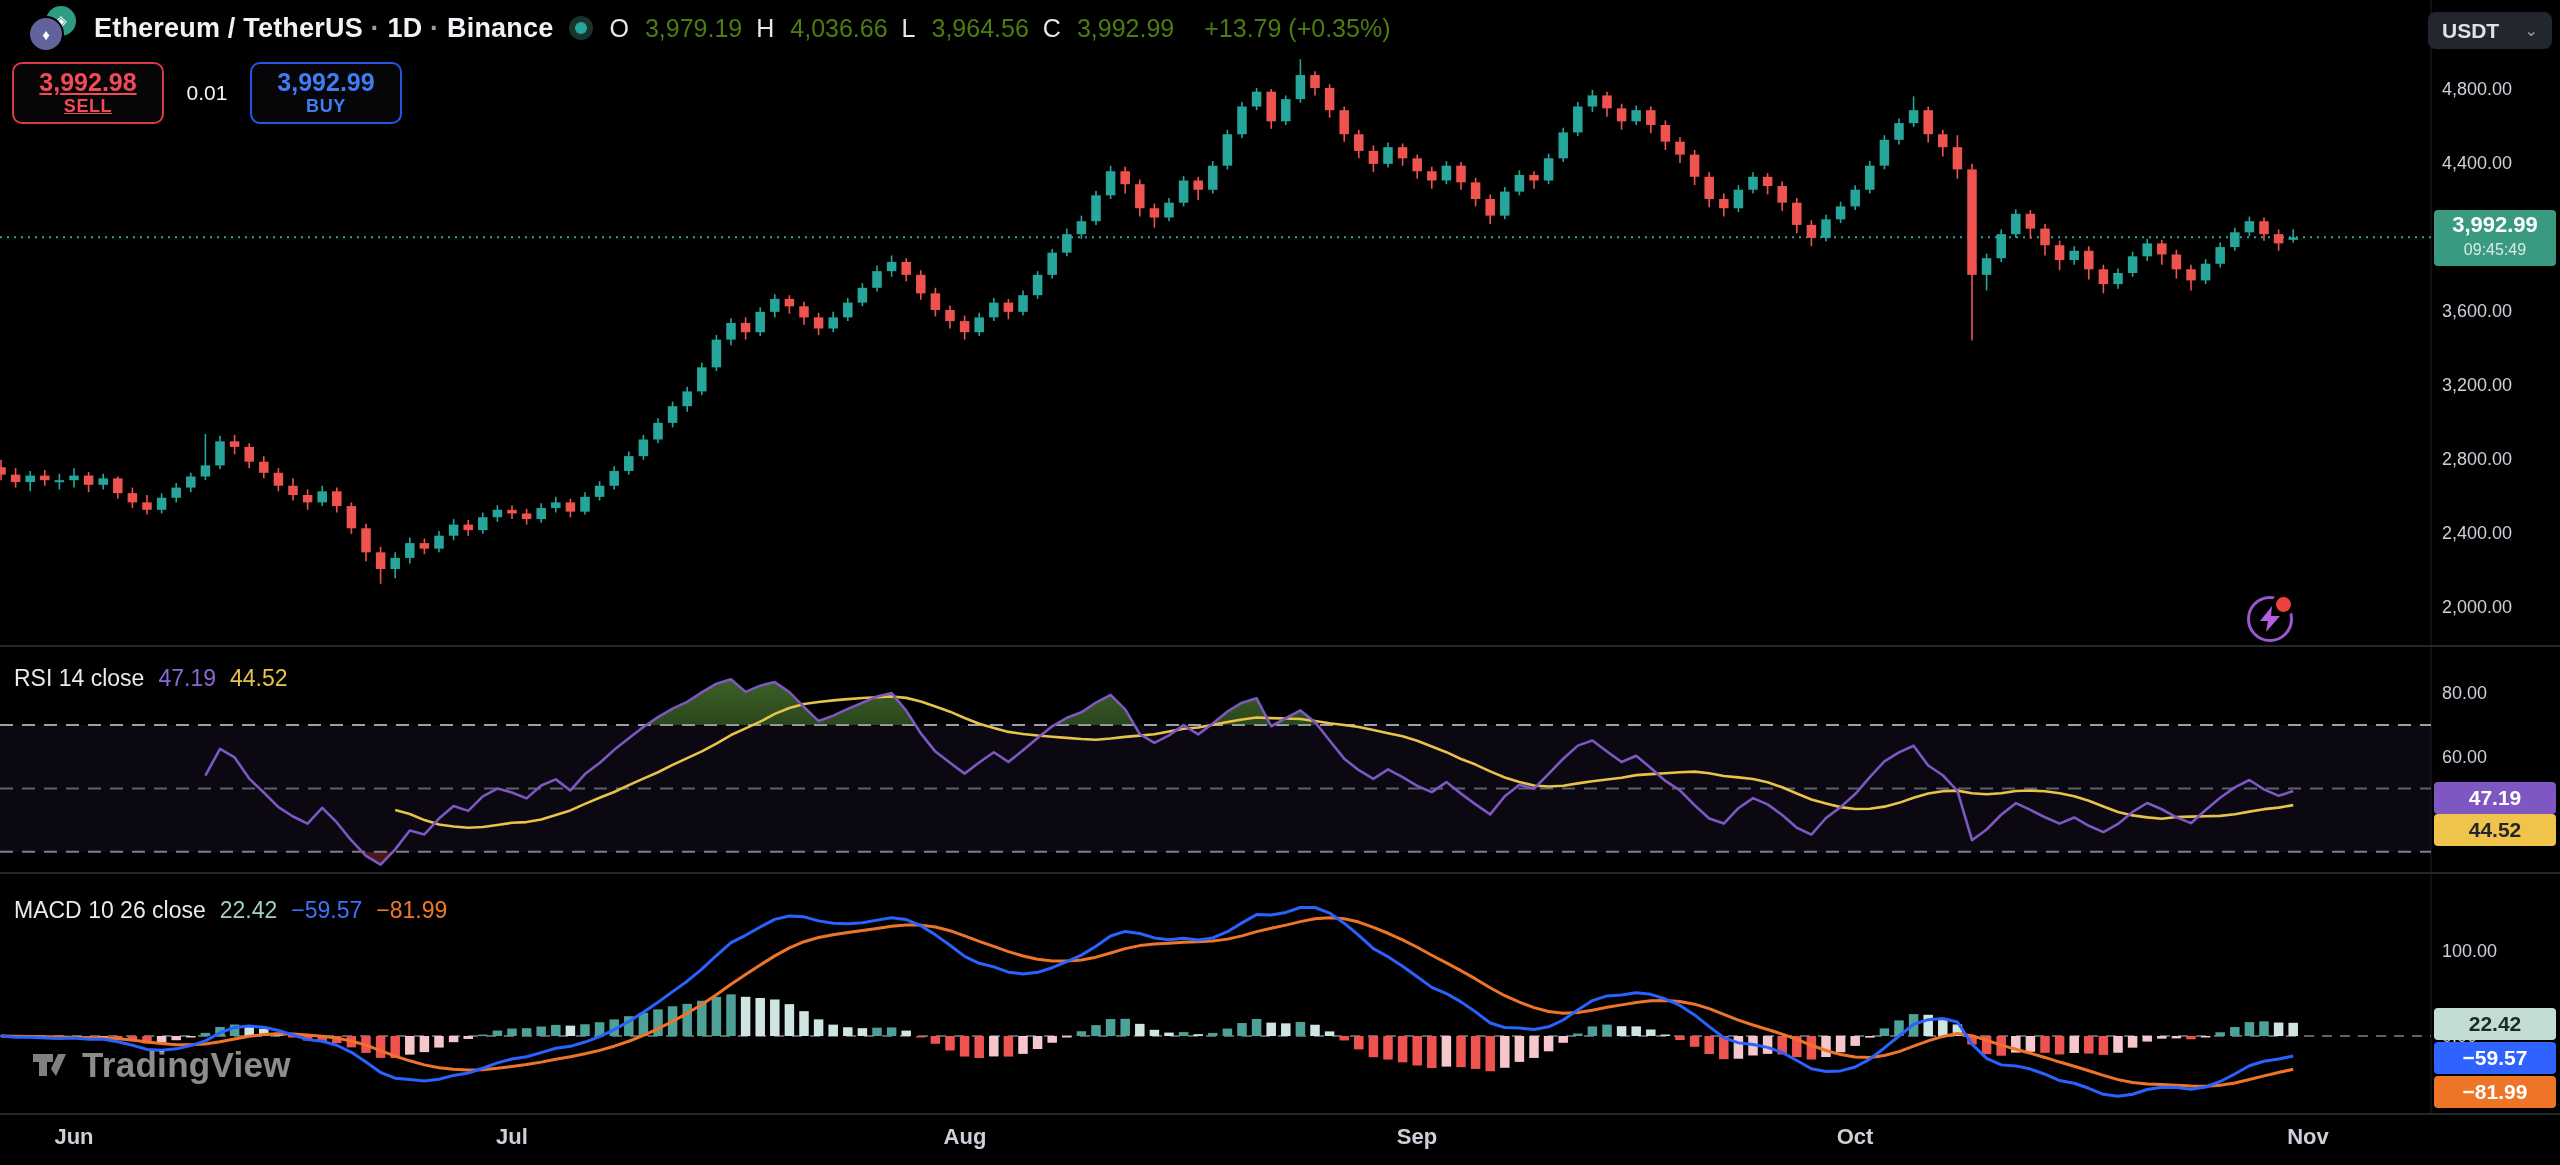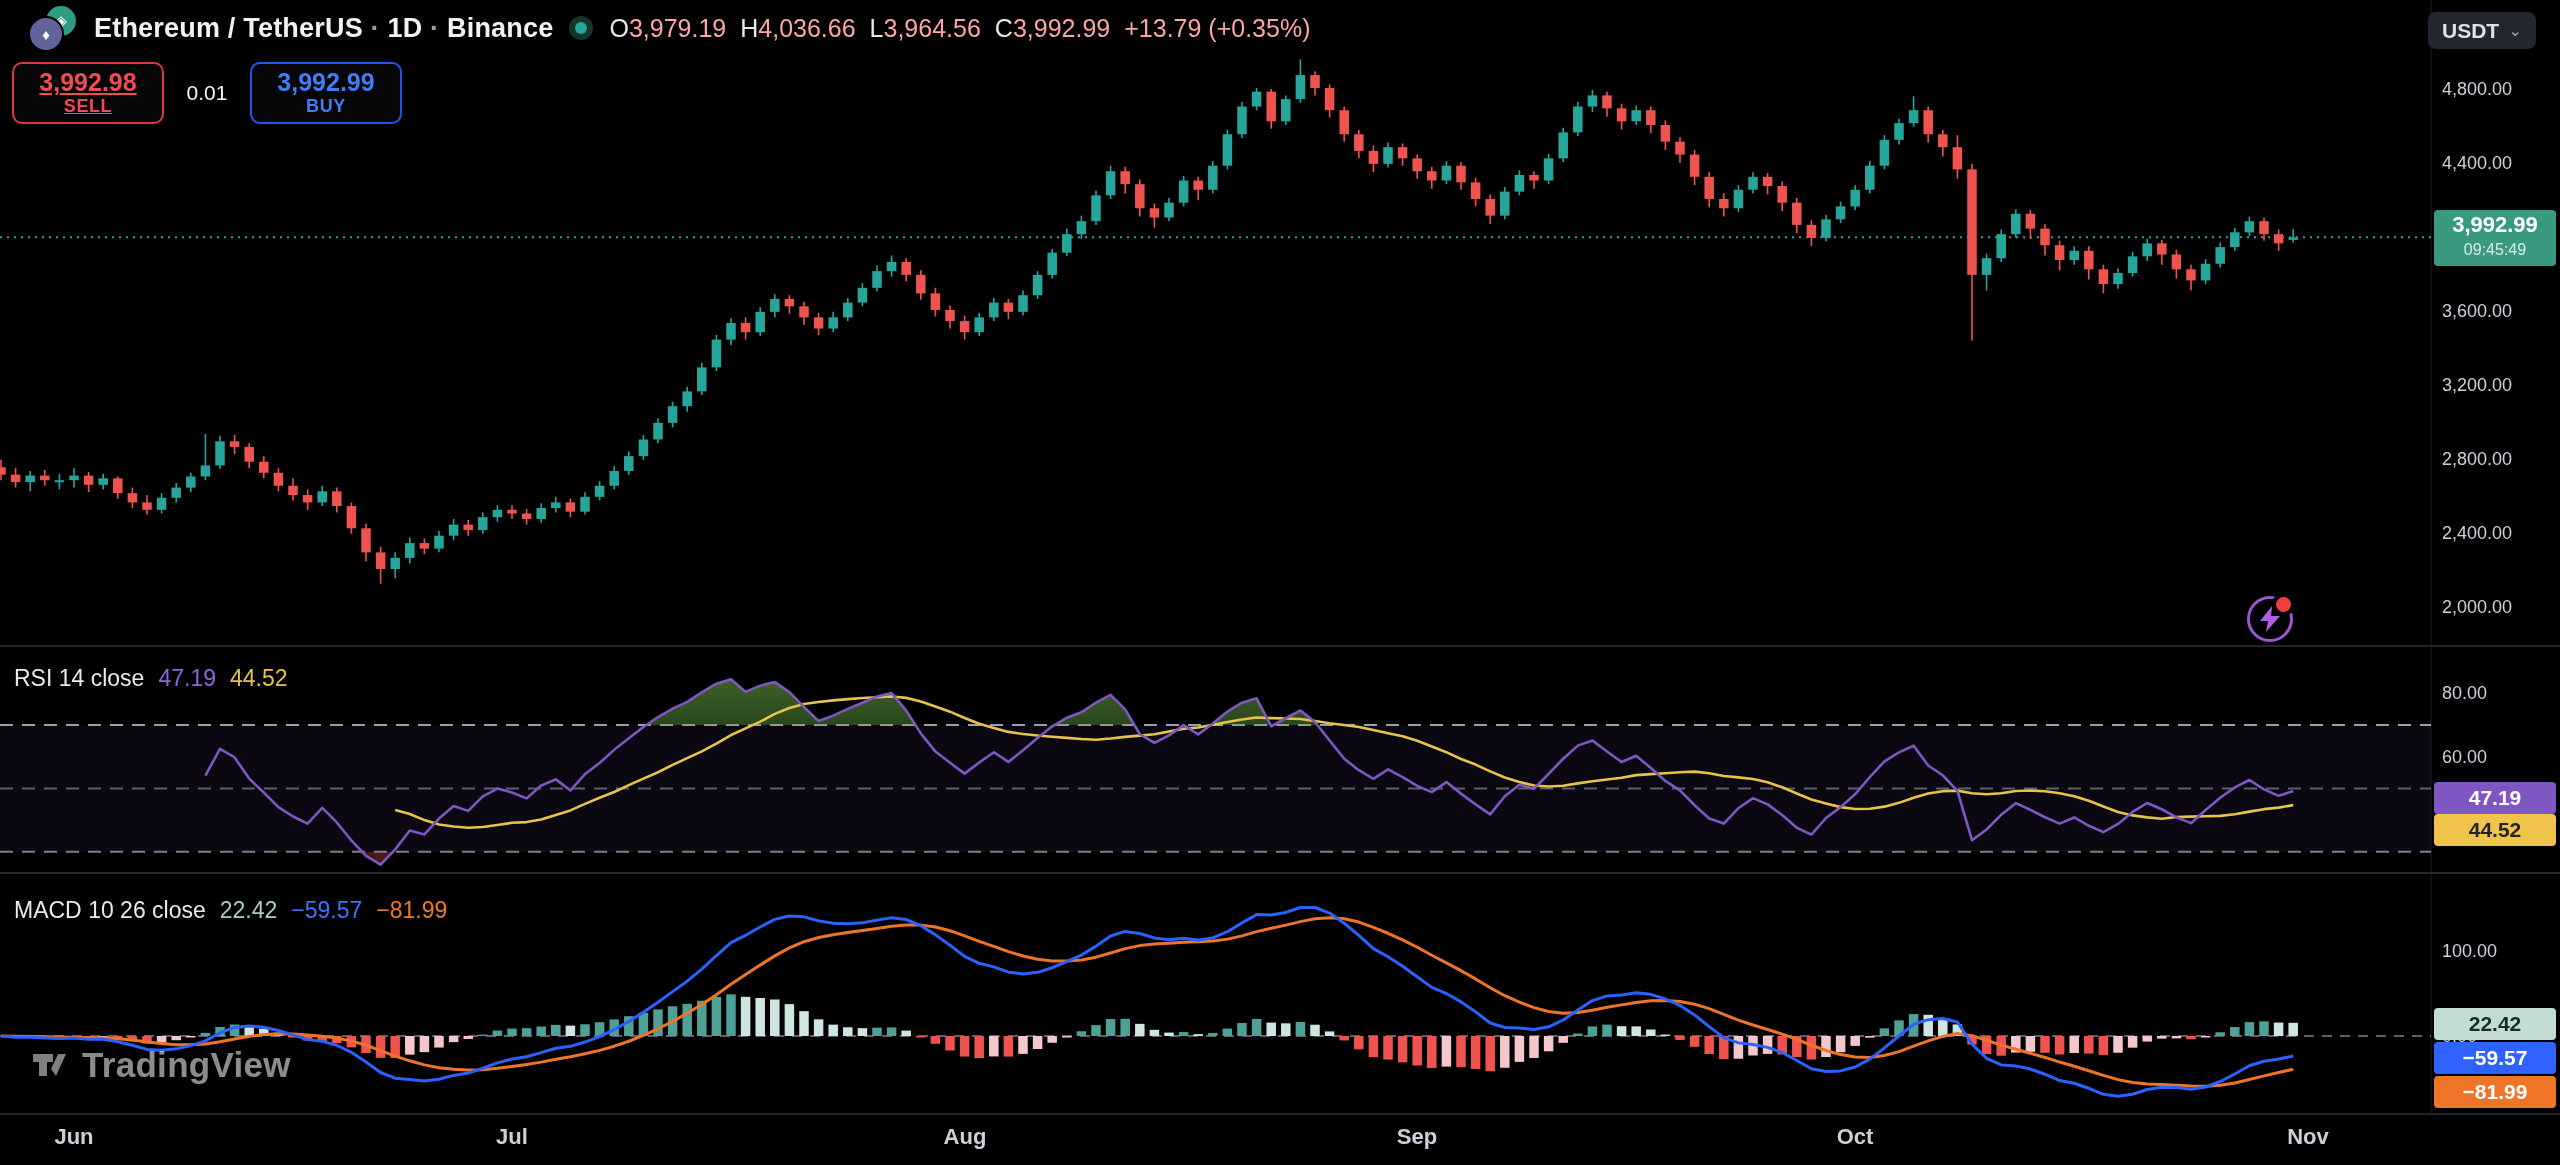--- a/index.html
+++ b/index.html
@@ -11,32 +11,32 @@
   .pair-icon{position:relative;width:52px;height:44px;flex:0 0 auto;}
   .coin{position:absolute;border-radius:50%;display:flex;align-items:center;justify-content:center;}
   .coin.quote{width:30px;height:30px;left:20px;top:0;background:#2e9d83;}
   .coin.base{width:32px;height:32px;left:2px;top:10px;background:#63639c;border:2px solid #000;}
   .coin span{color:#fff;font-size:15px;}
   .title{color:#f0f2f5;font-size:27px;font-weight:700;letter-spacing:.2px;}
   .status-dot{width:24px;height:24px;border-radius:50%;background:#17352d;display:flex;align-items:center;justify-content:center;}
   .status-dot i{width:12px;height:12px;border-radius:50%;background:#26a69a;display:block;}
   .ohlc{display:flex;align-items:center;gap:14px;font-size:25px;}
   .ohlc .k{color:#e4e7ec;}
-  .ohlc .v{color:#fca5a5;}
+  .ohlc .v{color:#4d7c0f;margin-left:16px;}
   
   .orders{position:absolute;left:12px;top:62px;display:flex;align-items:center;z-index:5;}
   .obtn{width:148px;height:58px;border-radius:10px;background:rgba(8,8,10,.8);display:flex;flex-direction:column;
         align-items:center;justify-content:center;cursor:pointer;line-height:1.1;}
   .obtn .p{font-size:25px;font-weight:700;}
   .obtn .l{font-size:18px;font-weight:600;letter-spacing:.6px;}
   .sell{border:2px solid #d93844;color:#f14b57;text-decoration:underline;}
   .buy{border:2px solid #2457e6;color:#3f7df6;}
   .spread{width:86px;text-align:center;color:#f2f3f5;font-size:21px;}
   
-  .chip{position:absolute;left:2428px;top:12px;width:108px;height:37px;background:#22262f;border-radius:8px;
+  .chip{position:absolute;left:2428px;top:12px;width:124px;height:37px;background:#22262f;border-radius:8px;
         display:flex;align-items:center;justify-content:space-between;padding:0 14px;box-sizing:border-box;cursor:pointer;z-index:6;}
   .chip .t{color:#dfe2e8;font-size:21px;font-weight:600;}
   .chip .c{color:#9aa0ab;font-size:16px;}
   
   .axis-label{position:absolute;left:2442px;height:24px;line-height:24px;color:#ccd0d9;font-size:18px;z-index:2;}
   .tag{position:absolute;left:2434px;width:122px;border-radius:4px;text-align:center;z-index:3;}
   .tag.price{top:210px;height:54px;background:#3a9a81;color:#fff;padding-top:2px;}
   .tag.price .p{font-size:22px;font-weight:600;line-height:26px;}
   .tag.price .cd{font-size:16px;line-height:23px;color:rgba(255,255,255,.8);}
   .tag.small{height:32px;line-height:32px;font-size:21px;font-weight:600;}

